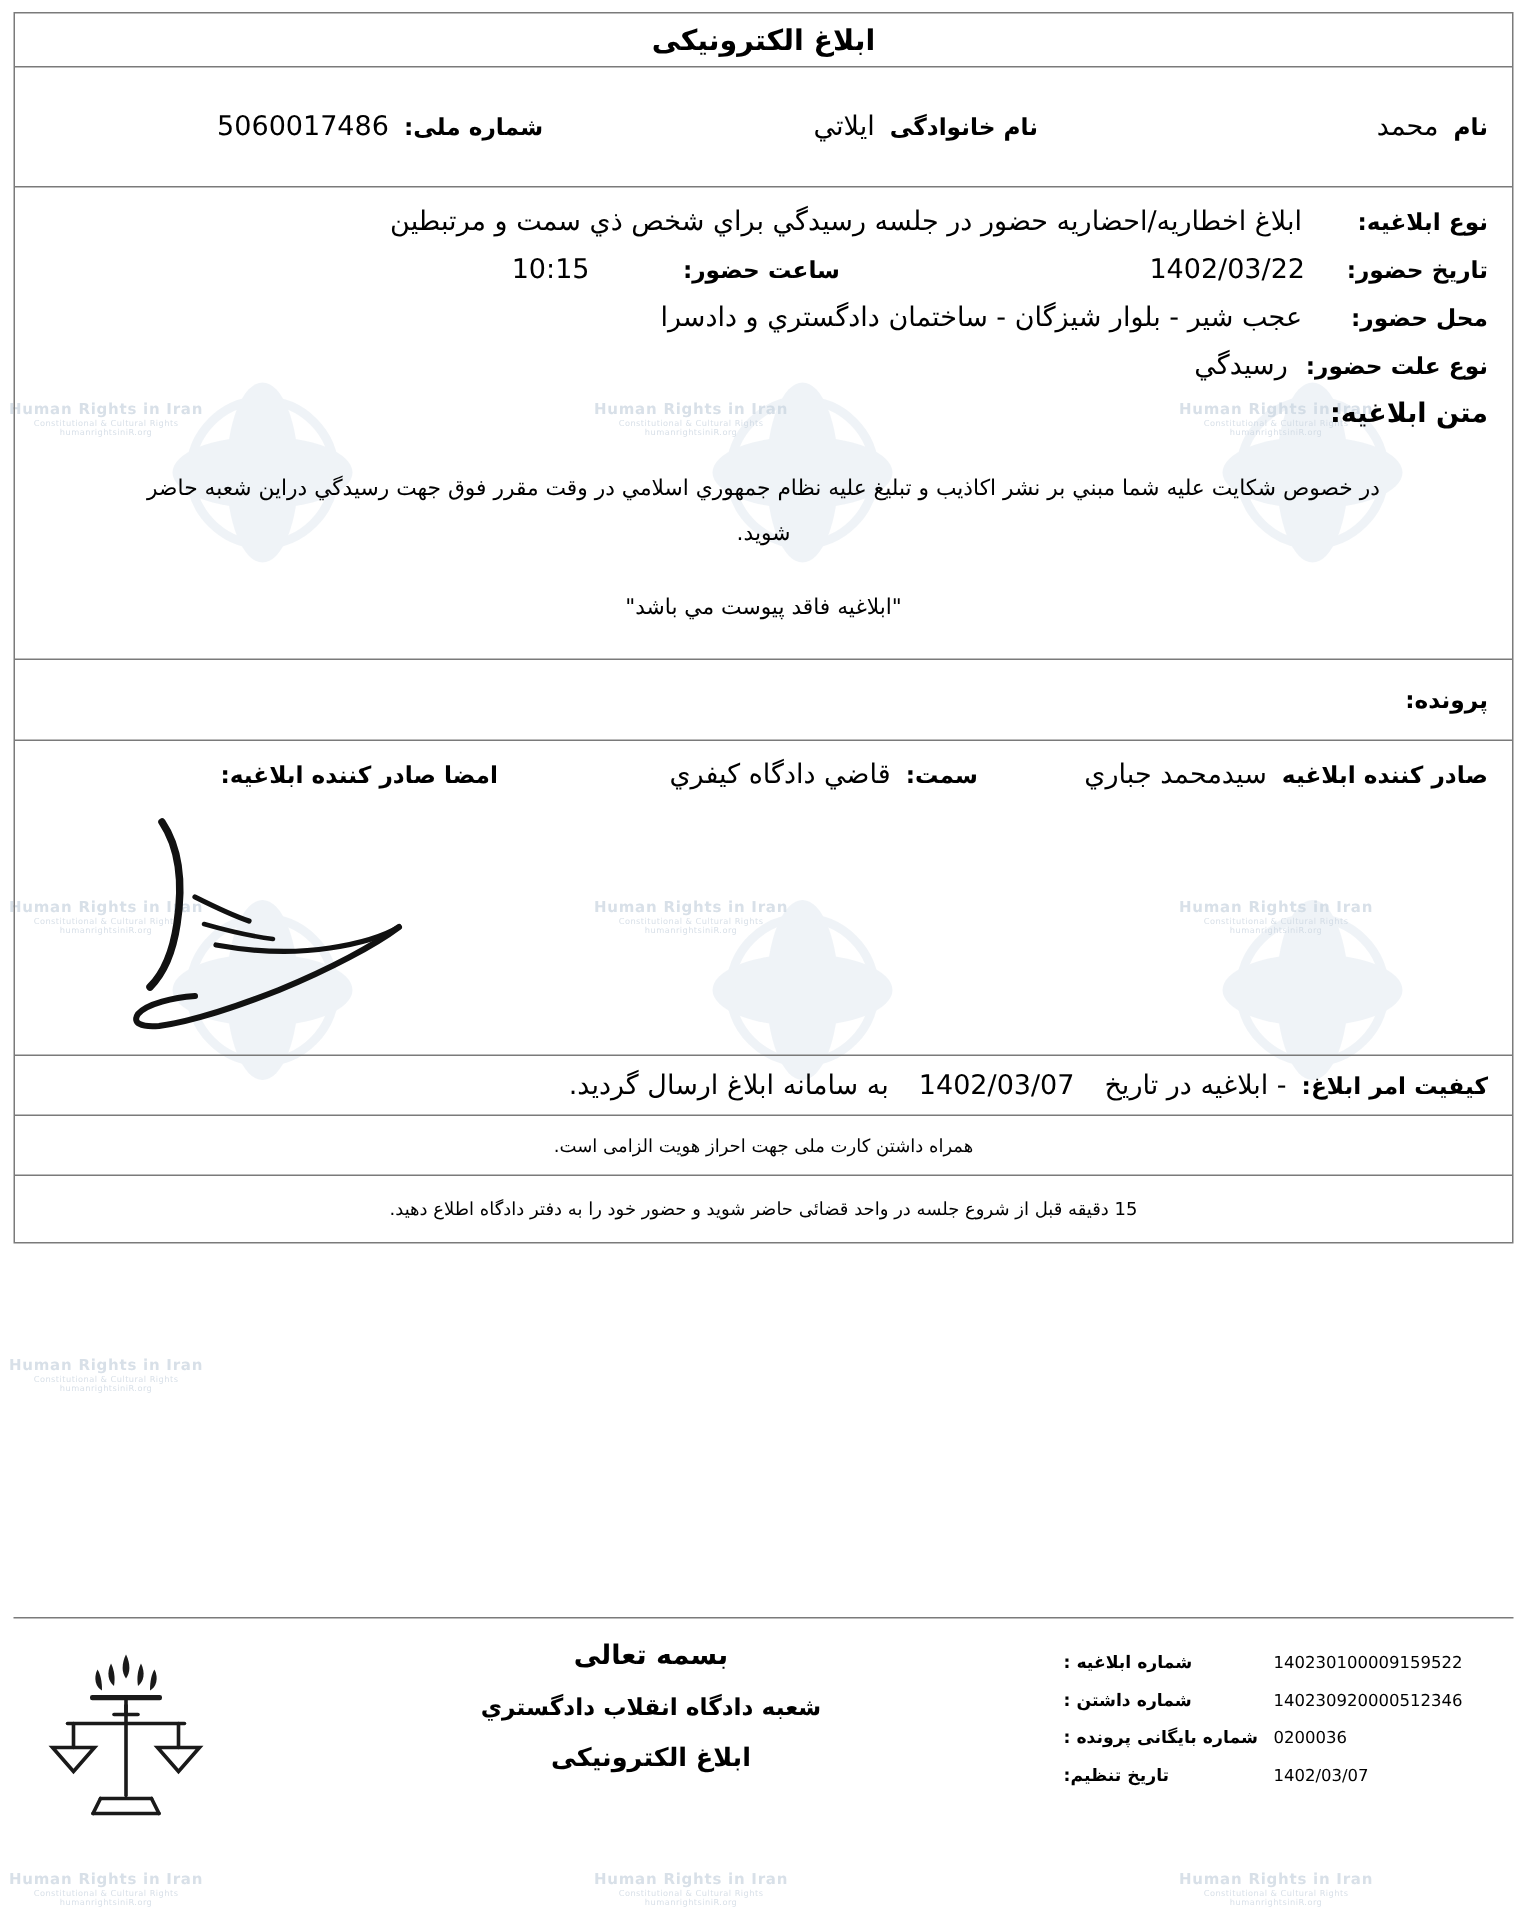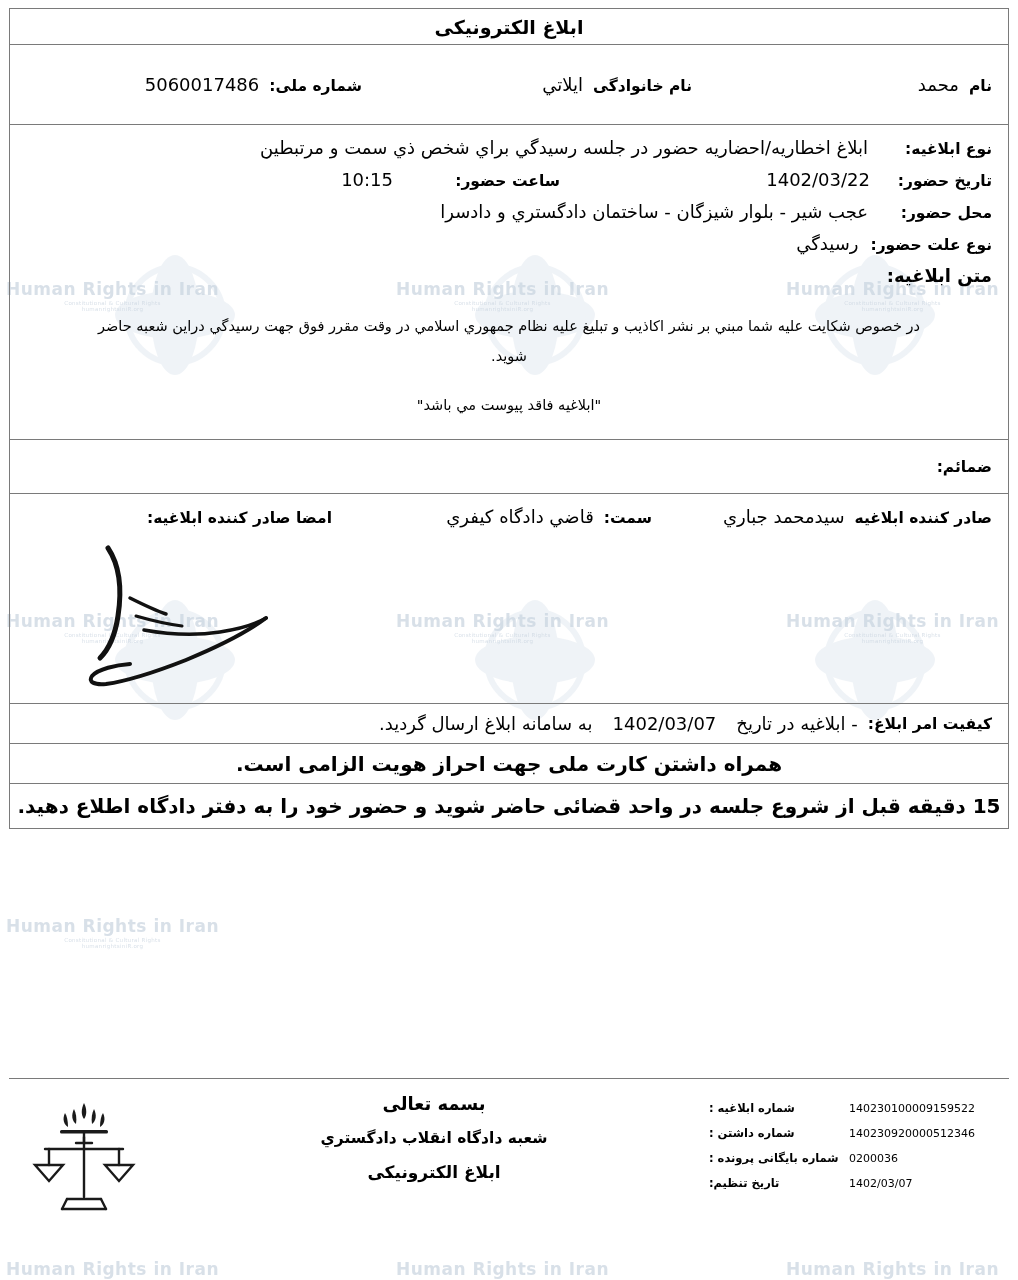--- a/index.html
+++ b/index.html
@@ -27,21 +27,21 @@
     position: absolute;
     color: #b9c7d6;
     opacity: .55;
     font-family: "DejaVu Sans", sans-serif;
     font-weight: bold;
     direction: ltr;
     text-align: center;
     line-height: 1.15;
     white-space: nowrap;
   }
-  .wm .w1 { font-size: 17px; letter-spacing: .5px; margin-top: 12px; }
+  .wm .w1 { font-size: 10px; letter-spacing: .5px; }
   .wm .w2 { font-size: 5.5px; letter-spacing: .3px; font-weight: normal; }
   .wm .w3 { font-size: 5.5px; letter-spacing: .3px; font-weight: normal; }
 
   .wm-emblem {
     position: absolute;
     width: 230px;
     height: 200px;
     opacity: .28;
     pointer-events: none;
   }
@@ -136,22 +136,22 @@
     display: flex;
     align-items: center;
     padding: 0 16px;
     box-sizing: border-box;
     gap: 10px;
   }
   .notice-row {
     height: 40px;
     line-height: 40px;
     text-align: center;
-    font-size: 20px;
-    font-weight: bold;
+    font-size: 12px;
+    font-weight: normal;
   }
   .notice-row.last { height: 44px; line-height: 44px; }
 
   
   .footer {
     position: absolute;
     left: 9px;
     top: 1078px;
     width: 1000px;
     border-top: 1px solid #7a7a7a;
@@ -338,21 +338,21 @@
     <div class="matn-label">متن ابلاغیه:</div>
 
     <div class="matn-body">
       <div>در خصوص شکایت علیه شما مبني بر نشر اکاذیب و تبلیغ علیه نظام جمهوري اسلامي در وقت مقرر فوق جهت رسیدگي دراین شعبه حاضر شوید.</div>
     </div>
 
     <div class="matn-note">"ابلاغیه فاقد پیوست مي باشد"</div>
   </div>
 
   <div class="row zamaem-row">
-    <span class="lbl">ضمائم:</span>
+    <span class="lbl">پرونده:</span>
   </div>
 
   <div class="row signer-row">
     <div class="signer-line">
       <div class="seg" style="width:340px;">
         <span class="lbl">صادر کننده ابلاغیه</span>
         <span class="val">سیدمحمد جباري</span>
       </div>
       <div class="seg" style="width:320px;">
         <span class="lbl">سمت:</span>

